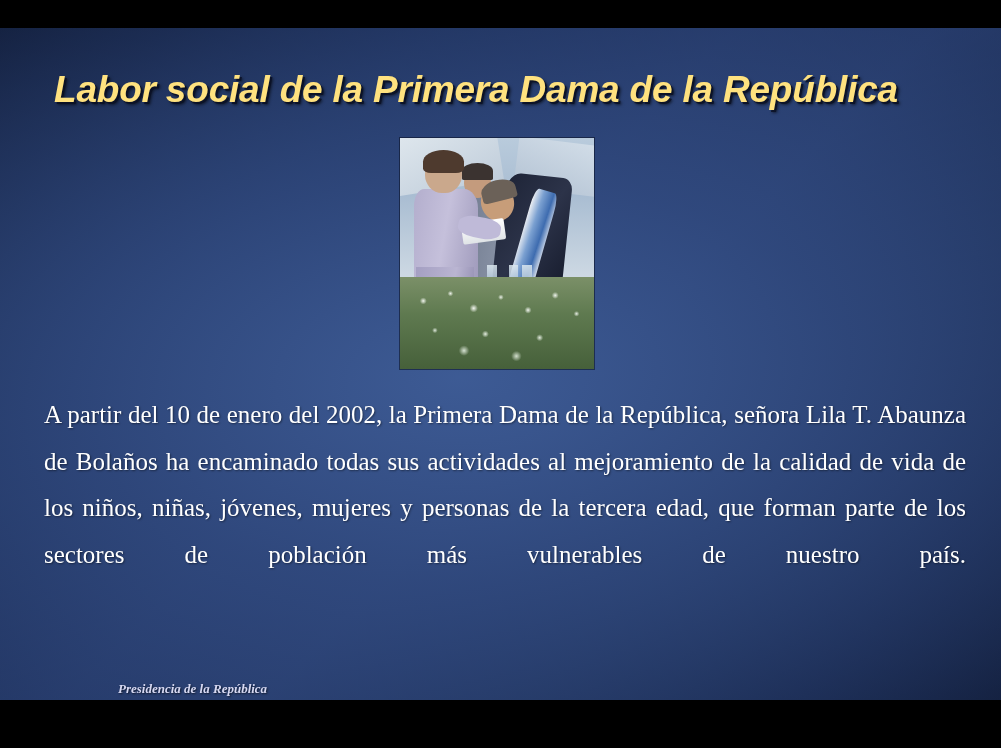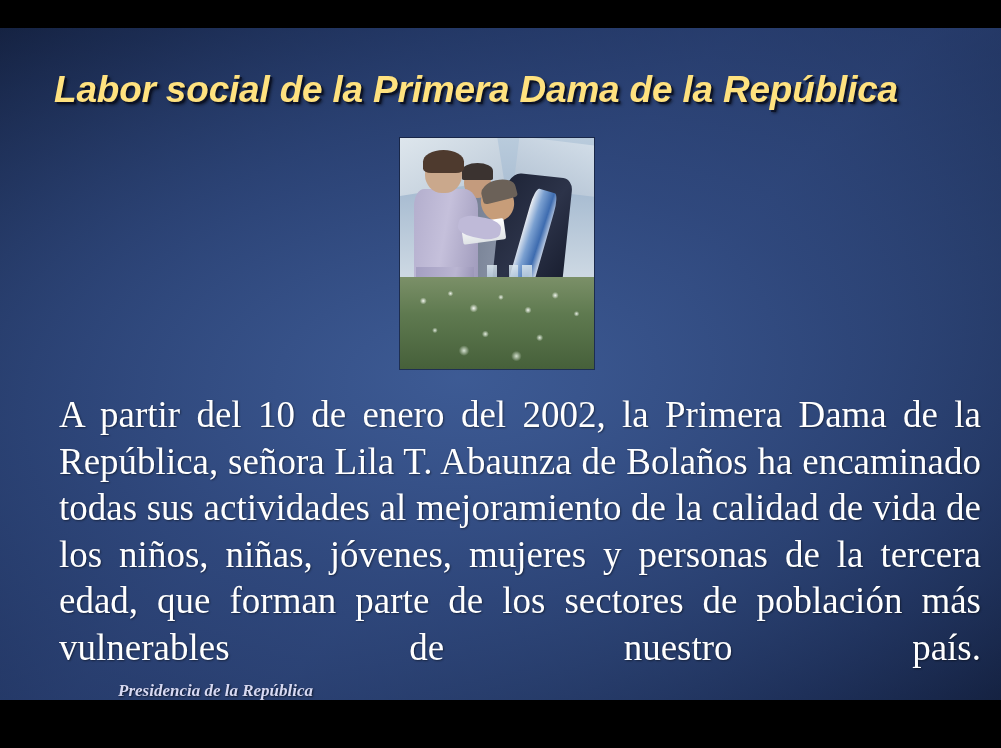--- a/index.html
+++ b/index.html
@@ -178,44 +178,44 @@
       radial-gradient(circle 5px at 44% 62%, #e4ede0 0%, rgba(228,237,224,0) 70%),
       radial-gradient(circle 5px at 72% 66%, #e2ebde 0%, rgba(226,235,222,0) 70%),
       radial-gradient(circle 7px at 33% 80%, #d6e2d2 0%, rgba(214,226,210,0) 75%),
       radial-gradient(circle 7px at 60% 86%, #d2dfcd 0%, rgba(210,223,205,0) 75%),
       linear-gradient(180deg, #7b9068 0%, #5f7a50 40%, #46603a 100%);
   }
 
   
   #body-text {
     position: absolute;
-    left: 59px;
+    left: 44px;
     top: 364px;
     width: 922px;
     font-family: "Liberation Serif", "DejaVu Serif", serif;
-    font-size: 37px;
+    font-size: 25px;
     line-height: 46.5px;
     color: #ffffff;
     text-align: justify;
     text-justify: inter-word;
     text-shadow: 1px 1px 2px rgba(0, 0, 0, 0.45);
   }
   #body-text::after { content: ""; display: inline-block; width: 100%; }
 
   
   .footer-block { position: absolute; }
   #footer-left  { left: 18px;  top: 648px; width: 420px; height: 92px; }
   #footer-right { left: 585px; top: 646px; width: 416px; height: 92px; }
 
   .footer-text {
     position: absolute;
     font-family: "Liberation Serif", "DejaVu Serif", serif;
     font-weight: bold;
     font-style: italic;
-    font-size: 17px;
+    font-size: 13px;
     color: #d7d9f2;
     text-shadow: 1px 1px 2px rgba(0, 0, 0, 0.6);
     white-space: nowrap;
   }
   #footer-left .l1 { left: 100px; top: 5px; }
   #footer-left .l2 { left: 94px;  top: 38px; }
   #footer-right .r-wrap {
     position: absolute; left: 108px; top: 4px; width: 300px;
     text-align: center; line-height: 23px; white-space: normal;
   }

